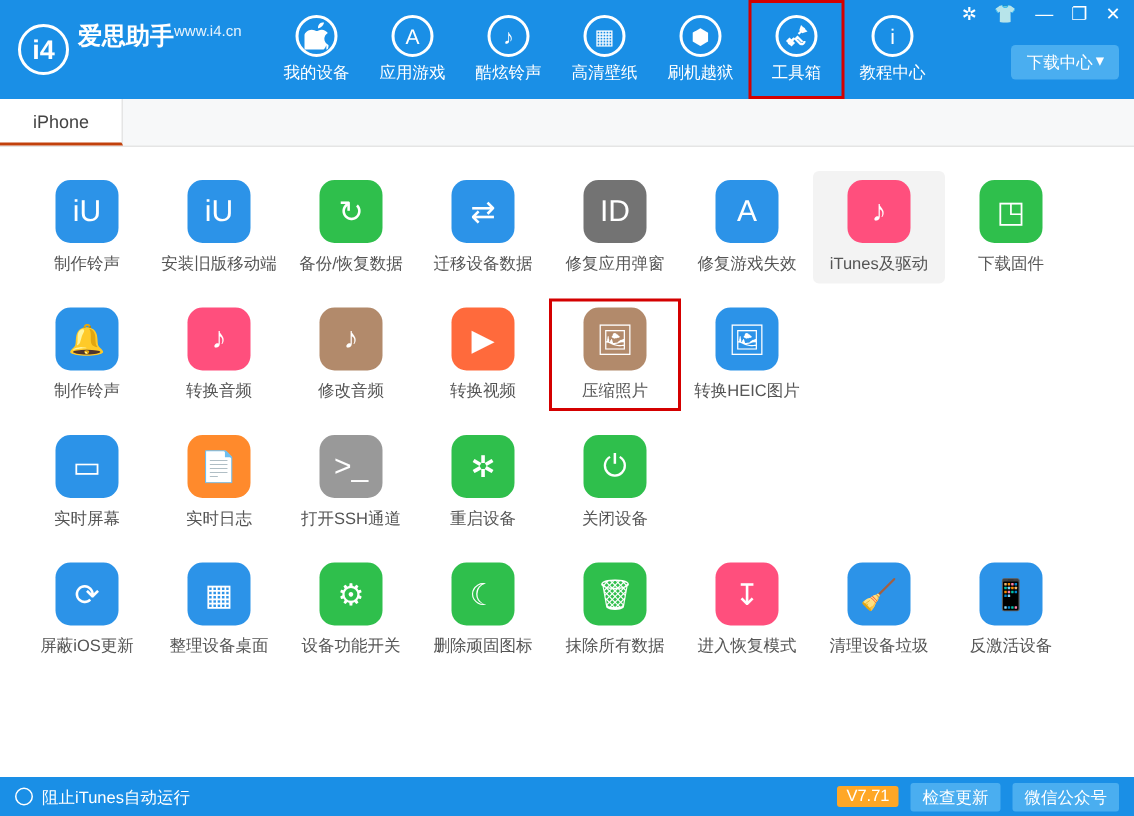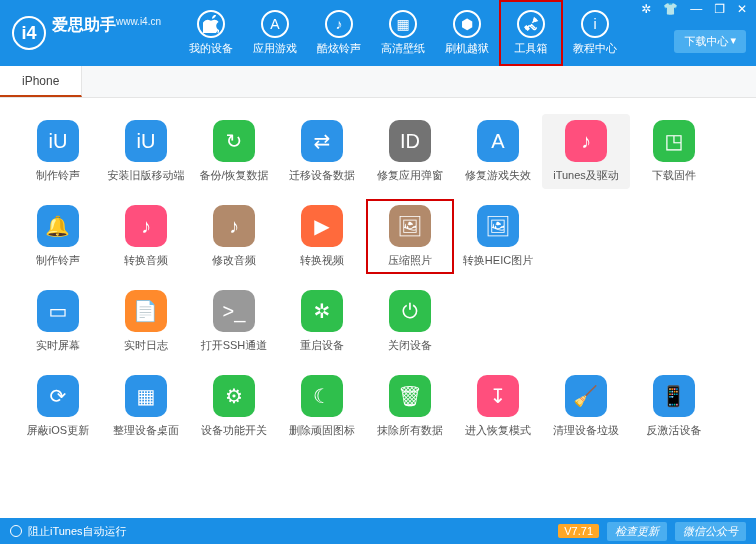--- a/index.html
+++ b/index.html
@@ -23,21 +23,21 @@
   .content { flex: 1; padding: 16px 14px 0 14px; overflow: auto; }
   .grid-row { display: flex; margin-bottom: 10px; }
   .cell { width: 88px; display: flex; flex-direction: column; align-items: center; font-size: 11px; color: #555; cursor: pointer; padding: 6px 0; }
   .cell.highlight { outline: 2px solid #d40000; outline-offset: -2px; }
   .cell.sel { background: #f3f3f3; border-radius: 4px; }
   .ico { width: 42px; height: 42px; border-radius: 10px; margin-bottom: 6px; display: flex; align-items: center; justify-content: center; color: #fff; font-size: 20px; }
   .footer { height: 26px; background: #1a8fe6; color: #fff; display: flex; align-items: center; font-size: 11px; padding: 0 10px; justify-content: space-between; }
   .footer-left { display: flex; align-items: center; gap: 6px; cursor: pointer; }
   .footer-right { display: flex; align-items: center; gap: 8px; }
   .ver { background: #ffa726; padding: 1px 6px; border-radius: 2px; }
-  .fbtn { background: #4aaef0; padding: 2px 8px; border-radius: 2px; cursor: pointer; font-style: italic; }
+  .fbtn { background: #4aaef0; padding: 2px 8px; border-radius: 2px; cursor: pointer; }
   .circ { width: 12px; height: 12px; border: 1.5px solid #fff; border-radius: 50%; }
   .svgico { display: block; }
 </style>
 </head>
 <body>
 
 <div class="window">
 
   <div class="header">
     <div class="logo-block">

